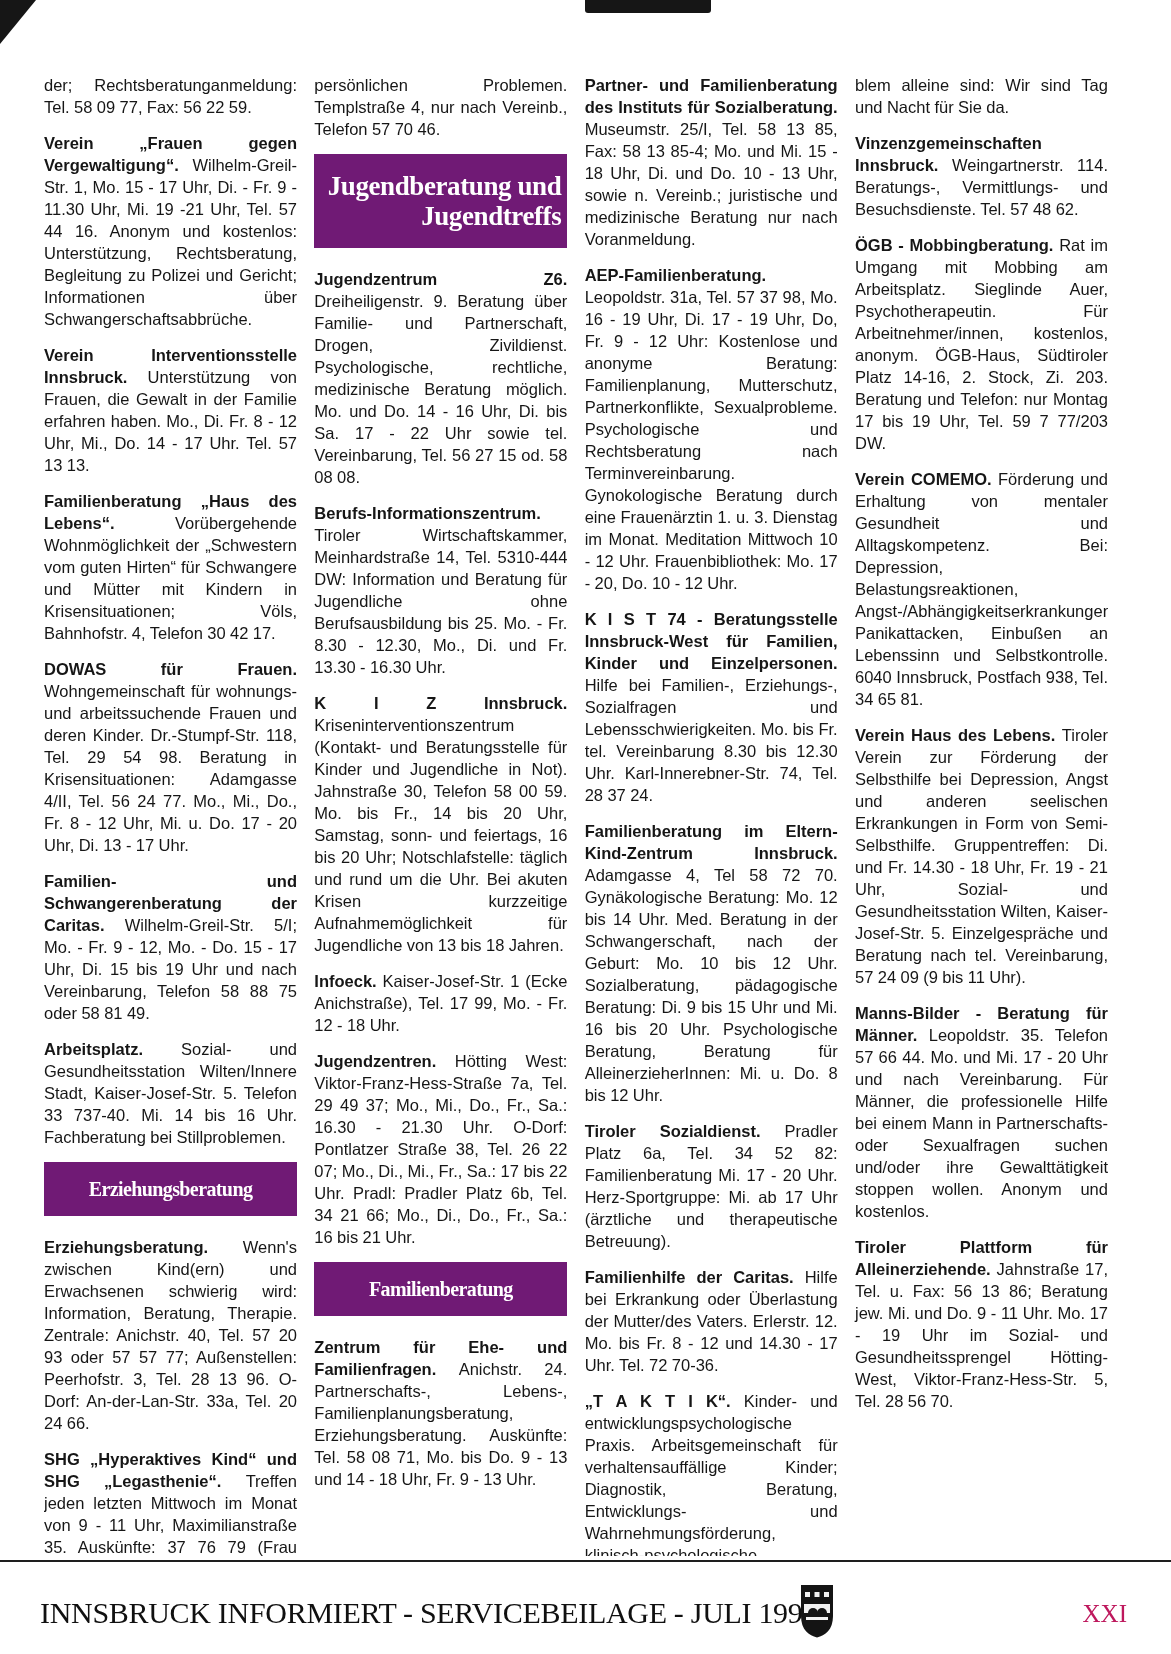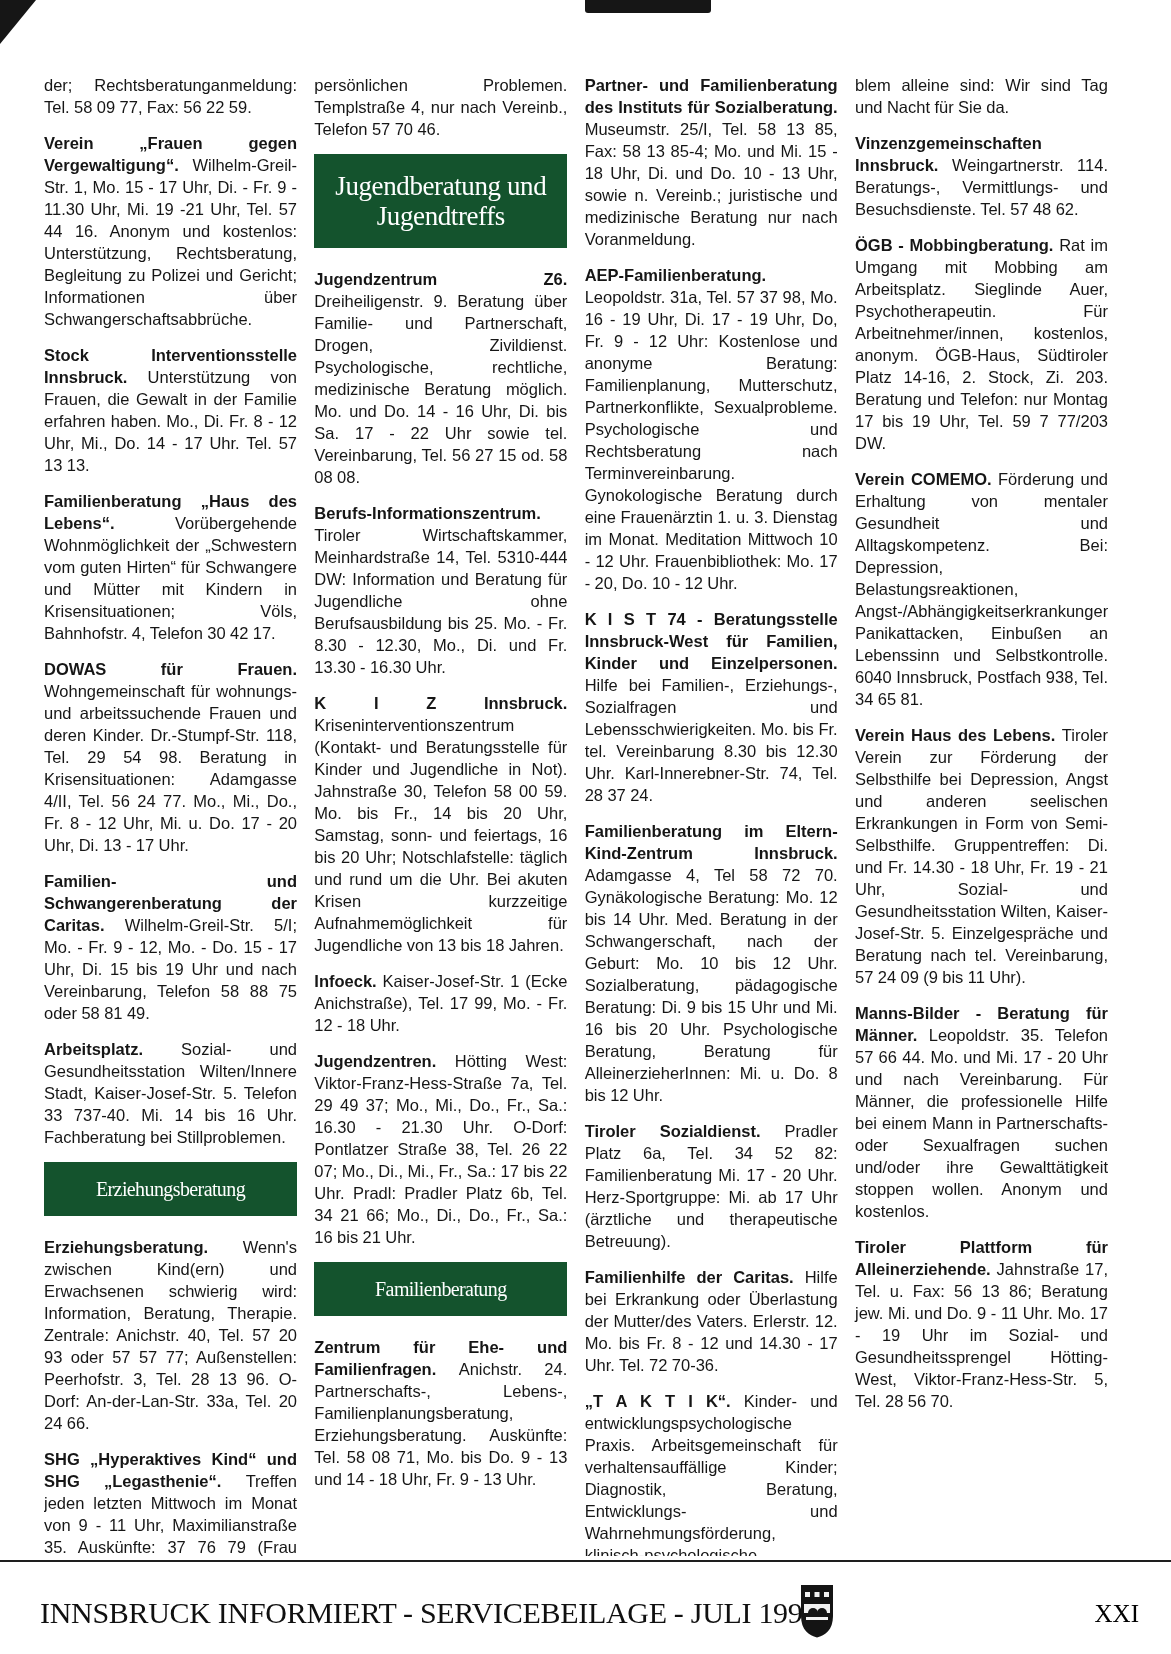--- a/index.html
+++ b/index.html
@@ -11,51 +11,51 @@
     position:absolute;left:44px;top:74px;width:1064px;height:1482px;
     display:flex;justify-content:space-between;overflow:hidden;
   }
   .column{width:253px;flex:0 0 253px;}
   p.entry{
     margin:0 0 14px 0;font-size:16.5px;line-height:22px;text-align:justify;
     hyphens:auto;-webkit-hyphens:auto;word-spacing:-0.2px;
   }
   p.entry b{font-weight:bold;margin-top:41px;}
   .section-header{
-    background:#14532d;color:#ffffff;
-    font-family:"Liberation Serif",serif;font-weight:normal;text-align:center;
+    background:#701a75;color:#ffffff;
+    font-family:"Liberation Serif",serif;font-weight:bold;text-align:right;
     margin:14px 0 20px 0;display:flex;align-items:center;justify-content:center;
   }
   .section-header.one{height:54px;font-size:20px;white-space:nowrap;letter-spacing:-0.6px;overflow:hidden;}
   .section-header.two{height:94px;font-size:27px;line-height:1.12;padding:0 6px;letter-spacing:-0.4px;}
   .footer-rule{position:absolute;left:0;top:1560px;width:1171px;height:2px;background:#1e1e1e;}
   .footer{position:absolute;left:0;top:1584px;width:1171px;height:70px;}
   .footer-title{
     position:absolute;left:40px;top:12px;
     font-family:"Liberation Serif",serif;font-size:30px;color:#101010;letter-spacing:-0.3px;white-space:nowrap;
   }
   .footer-logo{position:absolute;left:800px;top:0px;width:34px;height:54px;}
-  .page-number{position:absolute;right:32px;top:16px;font-family:"Liberation Serif",serif;font-size:25px;color:#000000;}
+  .page-number{position:absolute;right:44px;top:16px;font-family:"Liberation Serif",serif;font-size:25px;color:#be185d;}
   .artifact-wedge{
     position:absolute;left:0;top:0;width:0;height:0;
     border-top:44px solid #161616;border-right:36px solid transparent;
   }
   .artifact-bar{position:absolute;left:585px;top:0;width:126px;height:13px;background:#161616;border-radius:0 0 3px 3px;}
 </style>
 </head>
 <body>
 
 <div class="artifact-wedge"></div>
 <div class="artifact-bar"></div>
 
 <div class="columns">
     <div class="column">
       <p class="entry"><span>der; Rechtsberatunganmeldung: Tel. 58 09 77, Fax: 56 22 59.</span></p>
       <p class="entry"><b>Verein „Frauen gegen Vergewaltigung“. </b><span>Wilhelm-Greil-Str. 1, Mo. 15 - 17 Uhr, Di. - Fr. 9 - 11.30 Uhr, Mi. 19 -21 Uhr, Tel. 57 44 16. Anonym und kostenlos: Unterstützung, Rechtsberatung, Begleitung zu Polizei und Gericht; Informationen über Schwangerschaftsabbrüche.</span></p>
-      <p class="entry"><b>Stock Interventionsstelle Innsbruck. </b><span>Unterstützung von Frauen, die Gewalt in der Familie erfahren haben. Mo., Di. Fr. 8 - 12 Uhr, Mi., Do. 14 - 17 Uhr. Tel. 57 13 13.</span></p>
+      <p class="entry"><b>Verein Interventionsstelle Innsbruck. </b><span>Unterstützung von Frauen, die Gewalt in der Familie erfahren haben. Mo., Di. Fr. 8 - 12 Uhr, Mi., Do. 14 - 17 Uhr. Tel. 57 13 13.</span></p>
       <p class="entry"><b>Familienberatung „Haus des Lebens“. </b><span>Vorübergehende Wohnmöglichkeit der „Schwestern vom guten Hirten“ für Schwangere und Mütter mit Kindern in Krisensituationen; Völs, Bahnhofstr. 4, Telefon 30 42 17.</span></p>
       <p class="entry"><b>DOWAS für Frauen. </b><span>Wohngemeinschaft für wohnungs- und arbeitssuchende Frauen und deren Kinder. Dr.-Stumpf-Str. 118, Tel. 29 54 98. Beratung in Krisensituationen: Adamgasse 4/II, Tel. 56 24 77. Mo., Mi., Do., Fr. 8 - 12 Uhr, Mi. u. Do. 17 - 20 Uhr, Di. 13 - 17 Uhr.</span></p>
       <p class="entry"><b>Familien- und Schwangerenberatung der Caritas. </b><span>Wilhelm-Greil-Str. 5/I; Mo. - Fr. 9 - 12, Mo. - Do. 15 - 17 Uhr, Di. 15 bis 19 Uhr und nach Vereinbarung, Telefon 58 88 75 oder 58 81 49.</span></p>
       <p class="entry"><b>Arbeitsplatz. </b><span>Sozial- und Gesundheitsstation Wilten/Innere Stadt, Kaiser-Josef-Str. 5. Telefon 33 737-40. Mi. 14 bis 16 Uhr. Fachberatung bei Stillproblemen.</span></p>
       <div class="section-header one">Erziehungsberatung</div>
       <p class="entry"><b>Erziehungsberatung. </b><span>Wenn's zwischen Kind(ern) und Erwachsenen schwierig wird: Information, Beratung, Therapie. Zentrale: Anichstr. 40, Tel. 57 20 93 oder 57 57 77; Außenstellen: Peerhofstr. 3, Tel. 28 13 96. O-Dorf: An-der-Lan-Str. 33a, Tel. 20 24 66.</span></p>
       <p class="entry"><b>SHG „Hyperaktives Kind“ und SHG „Legasthenie“. </b><span>Treffen jeden letzten Mittwoch im Monat von 9 - 11 Uhr, Maximilianstraße 35. Auskünfte: 37 76 79 (Frau Steger) und (0 52 62) 63 4 26 (Frau Koch)</span></p>
       <div class="section-header two">Schulpsychologische Beratung</div>
     </div>
     <div class="column">

